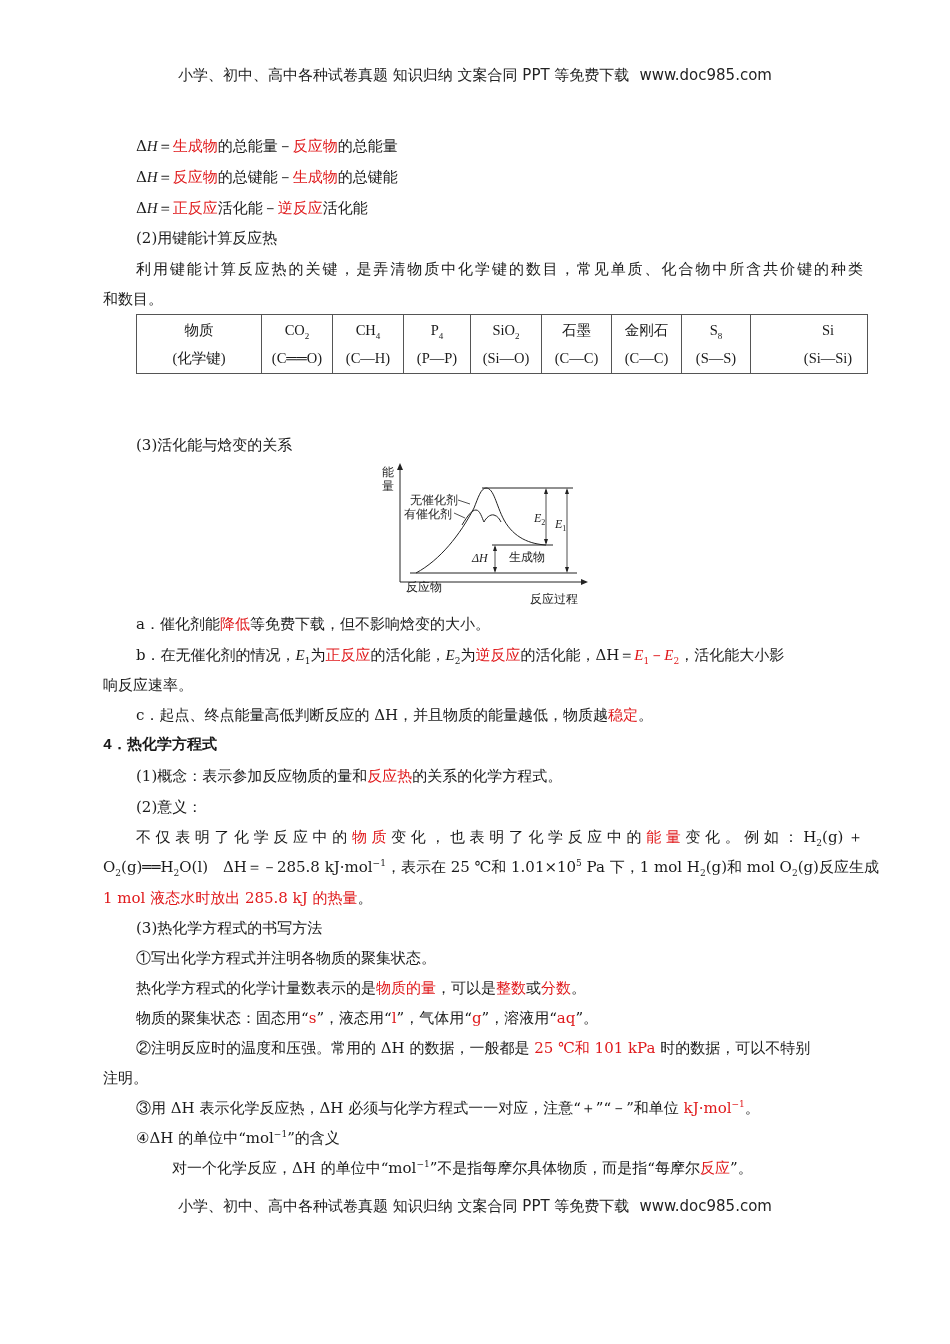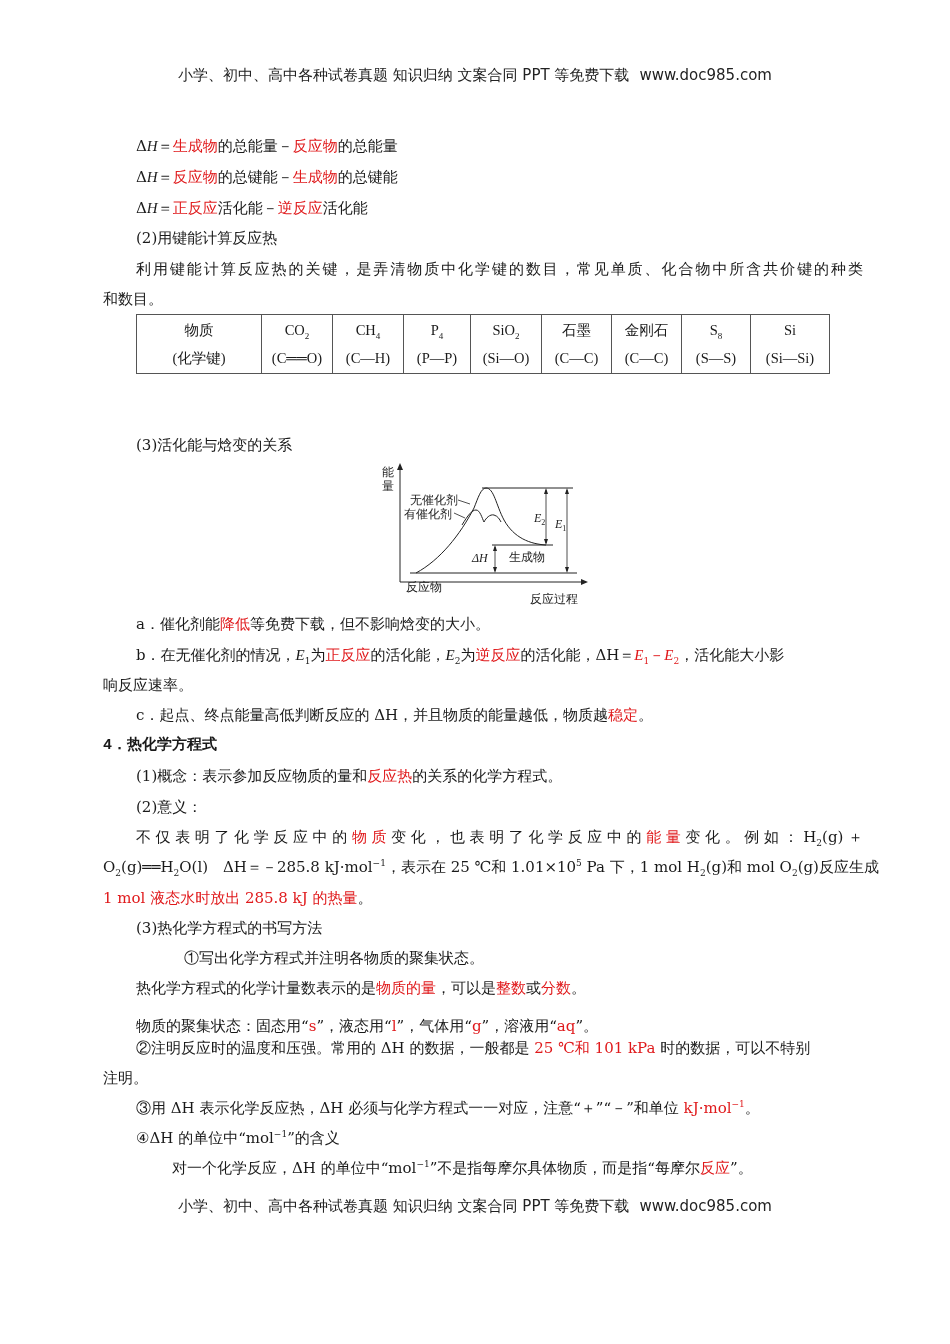--- a/index.html
+++ b/index.html
@@ -73,21 +73,21 @@
           <div>(C—C)</div>
         </td>
     <td style="width:69px;">
           <div><span>金刚石</span></div>
           <div>(C—C)</div>
         </td>
     <td style="width:68px;">
           <div><span>S</span><sub>8</sub></div>
           <div>(S—S)</div>
         </td>
-    <td style="width:78px;">
+    <td style="width:78px;padding-left:38px;">
           <div><span>Si</span></div>
           <div>(Si—Si)</div>
         </td>
   </tr>
 </tbody>
   </table>
 
 <div class="ln" style="top:435px;">(3)活化能与焓变的关系</div>
 
 <div class="diagram">
@@ -155,25 +155,25 @@
 <div class="ln just" style="top:827px; width:727px;">
   <span>不仅表明了化学反应中的</span><span class="red">物质</span><span>变化，也表明了化学反应中的</span><span class="red">能量</span><span>变化。例如：H</span><sub>2</sub><span>(g)＋</span>
 </div>
 <div class="ln full" style="top:857px;">
   <span>O</span><sub>2</sub><span>(g)══H</span><sub>2</sub><span>O(l)　ΔH＝－285.8 kJ·mol</span><sup>−1</sup><span>，表示在 25 ℃和 1.01×10</span><sup>5</sup><span> Pa 下，1 mol H</span><sub>2</sub><span>(g)和 mol O</span><sub>2</sub><span>(g)反应生成</span>
 </div>
 <div class="ln full" style="top:888px;">
   <span class="red">1 mol 液态水时放出 285.8 kJ 的热量</span><span>。</span>
 </div>
 <div class="ln" style="top:918px;">(3)热化学方程式的书写方法</div>
-<div class="ln" style="top:948px;margin-left:48px;">①写出化学方程式并注明各物质的聚集状态。</div>
+<div class="ln" style="top:948px;">①写出化学方程式并注明各物质的聚集状态。</div>
 <div class="ln" style="top:978px;">
   <span>热化学方程式的化学计量数表示的是</span><span class="red">物质的量</span><span>，可以是</span><span class="red">整数</span><span>或</span><span class="red">分数</span><span>。</span>
 </div>
-<div class="ln" style="top:1008px;margin-top:8px;">
+<div class="ln" style="top:1008px;">
   <span>物质的聚集状态：固态用“</span><span class="red">s</span><span>”，液态用“</span><span class="red">l</span><span>”，气体用“</span><span class="red">g</span><span>”，溶液用“</span><span class="red">aq</span><span>”。</span>
 </div>
 <div class="ln" style="top:1038px;text-align:right;">
   <span>②注明反应时的温度和压强。常用的 ΔH 的数据，一般都是</span><span class="red"> 25 ℃和 101 kPa </span><span>时的数据，可以不特别</span>
 </div>
 <div class="ln full" style="top:1068px;">注明。</div>
 <div class="ln" style="top:1098px;">
   <span>③用 ΔH 表示化学反应热，ΔH 必须与化学方程式一一对应，注意“＋”“－”和单位 </span><span class="red"><span>kJ·mol</span><sup>−1</sup></span><span>。</span>
 </div>
 <div class="ln" style="top:1128px;">

